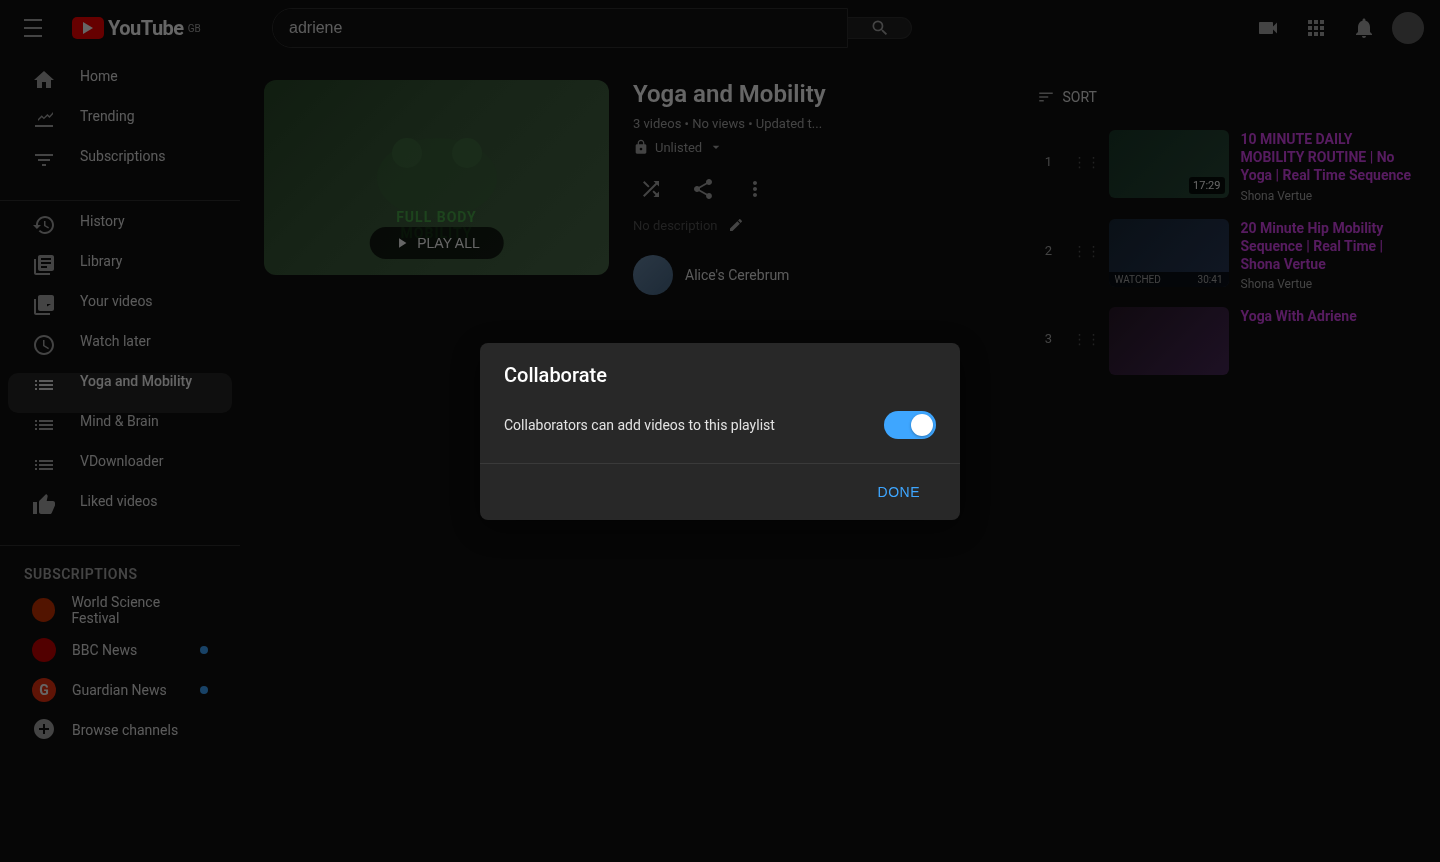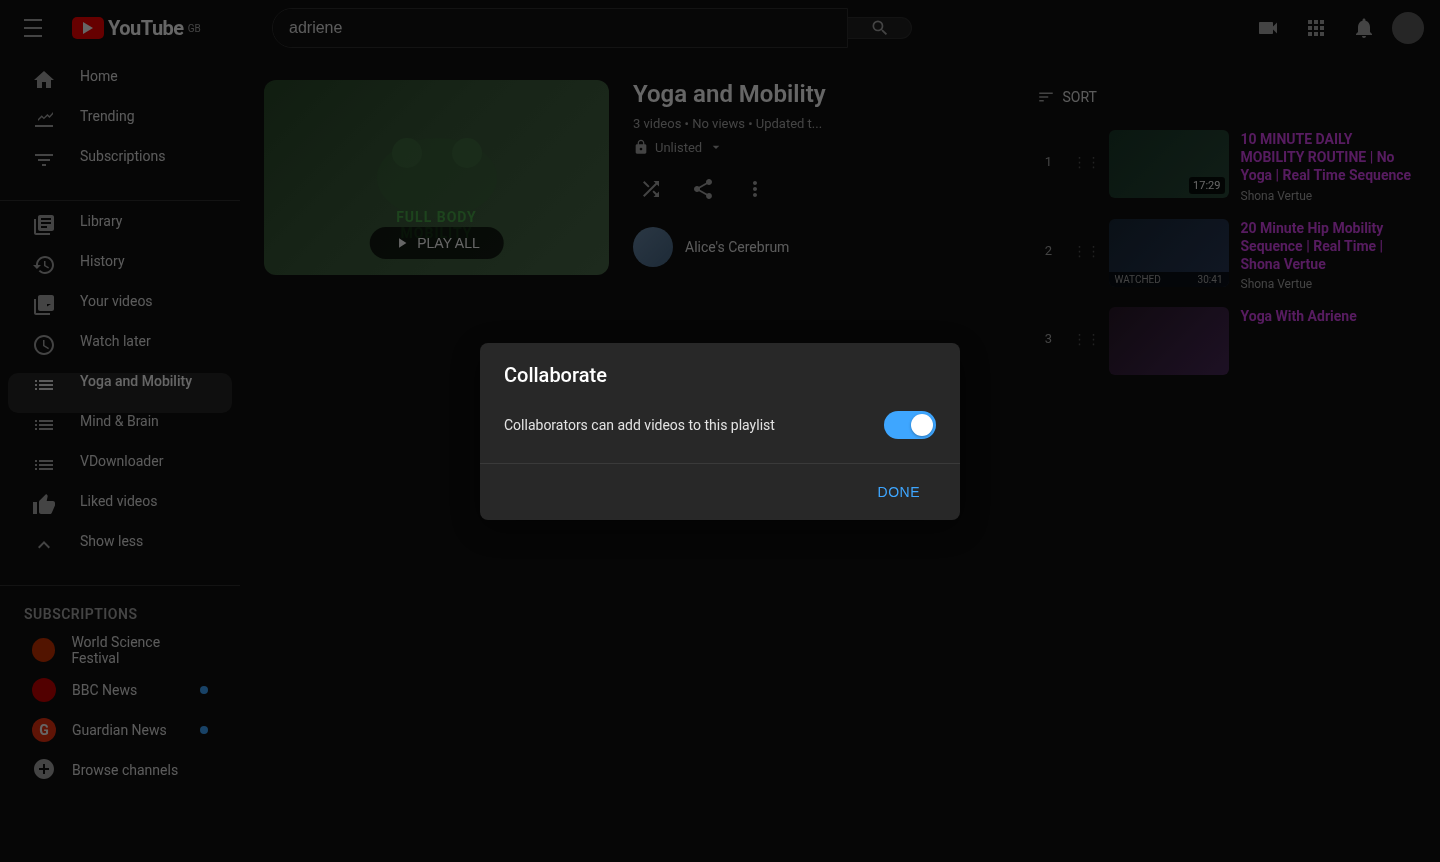--- a/index.html
+++ b/index.html
@@ -542,32 +542,32 @@
       <svg width="24" height="24" viewBox="0 0 24 24" fill="#aaa">
           <path d="M10 18h4v-2h-4v2zM3 6v2h18V6H3zm3 7h12v-2H6v2z"></path>
         </svg>
     </span>
     <span class="si-label">Subscriptions</span>
   </div>
   <div class="sidebar-divider"></div>
   <div class="sidebar-item">
     <span class="si-icon">
       <svg width="24" height="24" viewBox="0 0 24 24" fill="#aaa">
+          <path d="M13 3c-4.97 0-9 4.03-9 9H1l3.89 3.89.07.14L9 12H6c0-3.87 3.13-7 7-7s7 3.13 7 7-3.13 7-7 7c-1.93 0-3.68-.79-4.94-2.06l-1.42 1.42C8.27 19.99 10.51 21 13 21c4.97 0 9-4.03 9-9s-4.03-9-9-9zm-1 5v5l4.28 2.54.72-1.21-3.5-2.08V8H12z"></path>
+        </svg>
+    </span>
+    <span class="si-label">History</span>
+  </div>
+  <div class="sidebar-item">
+    <span class="si-icon">
+      <svg width="24" height="24" viewBox="0 0 24 24" fill="#aaa">
           <path d="M4 6H2v14c0 1.1.9 2 2 2h14v-2H4V6zm16-4H8c-1.1 0-2 .9-2 2v12c0 1.1.9 2 2 2h12c1.1 0 2-.9 2-2V4c0-1.1-.9-2-2-2zm-1 9H9V9h10v2zm-4 4H9v-2h6v2zm4-8H9V5h10v2z"></path>
         </svg>
     </span>
     <span class="si-label">Library</span>
-  </div>
-  <div class="sidebar-item">
-    <span class="si-icon">
-      <svg width="24" height="24" viewBox="0 0 24 24" fill="#aaa">
-          <path d="M13 3c-4.97 0-9 4.03-9 9H1l3.89 3.89.07.14L9 12H6c0-3.87 3.13-7 7-7s7 3.13 7 7-3.13 7-7 7c-1.93 0-3.68-.79-4.94-2.06l-1.42 1.42C8.27 19.99 10.51 21 13 21c4.97 0 9-4.03 9-9s-4.03-9-9-9zm-1 5v5l4.28 2.54.72-1.21-3.5-2.08V8H12z"></path>
-        </svg>
-    </span>
-    <span class="si-label">History</span>
   </div>
   <div class="sidebar-item">
     <span class="si-icon">
       <svg width="24" height="24" viewBox="0 0 24 24" fill="#aaa">
           <path d="M4 6H2v14c0 1.1.9 2 2 2h14v-2H4V6zm16-4H8c-1.1 0-2 .9-2 2v12c0 1.1.9 2 2 2h12c1.1 0 2-.9 2-2V4c0-1.1-.9-2-2-2zm-1 9l-4 2.5V11h4v2.5z"></path>
         </svg>
     </span>
     <span class="si-label">Your videos</span>
   </div>
   <div class="sidebar-item">
@@ -602,28 +602,20 @@
     </span>
     <span class="si-label">VDownloader</span>
   </div>
   <div class="sidebar-item">
     <span class="si-icon">
       <svg width="24" height="24" viewBox="0 0 24 24" fill="#aaa">
           <path d="M1 21h4V9H1v12zm22-11c0-1.1-.9-2-2-2h-6.31l.95-4.57.03-.32c0-.41-.17-.79-.44-1.06L14.17 1 7.59 7.59C7.22 7.95 7 8.45 7 9v10c0 1.1.9 2 2 2h9c.83 0 1.54-.5 1.84-1.22l3.02-7.05c.09-.23.14-.47.14-.73v-2z"></path>
         </svg>
     </span>
     <span class="si-label">Liked videos</span>
-  </div>
-  <div class="sidebar-item">
-    <span class="si-icon">
-      <svg width="24" height="24" viewBox="0 0 24 24" fill="#aaa">
-          <path d="M12 8l-6 6 1.41 1.41L12 10.83l4.59 4.58L18 14z"></path>
-        </svg>
-    </span>
-    <span class="si-label">Show less</span>
   </div>
 
   <div class="sidebar-divider"></div>
   <div class="sidebar-section-label">SUBSCRIPTIONS</div>
 
   <div class="sub-item">
     <div class="sub-avatar sub-wsf"></div>
     <span class="sub-label">World Science Festival</span>
   </div>
   <div class="sub-item">
@@ -689,20 +681,28 @@
           <svg width="24" height="24" viewBox="0 0 24 24" fill="#aaa">
               <path d="M18 16.08c-.76 0-1.44.3-1.96.77L8.91 12.7c.05-.23.09-.46.09-.7s-.04-.47-.09-.7l7.05-4.11c.54.5 1.25.81 2.04.81 1.66 0 3-1.34 3-3s-1.34-3-3-3-3 1.34-3 3c0 .24.04.47.09.7L8.04 9.81C7.5 9.31 6.79 9 6 9c-1.66 0-3 1.34-3 3s1.34 3 3 3c.79 0 1.5-.31 2.04-.81l7.12 4.16c-.05.21-.08.43-.08.65 0 1.61 1.31 2.92 2.92 2.92 1.61 0 2.92-1.31 2.92-2.92s-1.31-2.92-2.92-2.92z"></path>
             </svg>
         </button>
         <button class="action-icon-btn">
           <svg width="24" height="24" viewBox="0 0 24 24" fill="#aaa">
               <path d="M12 8c1.1 0 2-.9 2-2s-.9-2-2-2-2 .9-2 2 .9 2 2 2zm0 2c-1.1 0-2 .9-2 2s.9 2 2 2 2-.9 2-2-.9-2-2-2zm0 6c-1.1 0-2 .9-2 2s.9 2 2 2 2-.9 2-2-.9-2-2-2z"></path>
             </svg>
         </button>
       </div>
+      <div class="no-desc">
+        <span>No description</span>
+        <button class="action-icon-btn" style="width:20px;height:20px;color:#aaa;">
+          <svg width="16" height="16" viewBox="0 0 24 24" fill="#aaa">
+              <path d="M3 17.25V21h3.75L17.81 9.94l-3.75-3.75L3 17.25zM20.71 7.04c.39-.39.39-1.02 0-1.41l-2.34-2.34c-.39-.39-1.02-.39-1.41 0l-1.83 1.83 3.75 3.75 1.83-1.83z"></path>
+            </svg>
+        </button>
+      </div>
       <div class="owner-row">
         <div class="owner-avatar" style="background: linear-gradient(135deg, #6a8aaa, #4a6a8a);"></div>
         <span class="owner-name">Alice's Cerebrum</span>
       </div>
     </div>
 
     <div class="video-list">
       <div class="sort-bar">
         <svg width="18" height="18" viewBox="0 0 24 24" fill="#aaa">
             <path d="M3 18h6v-2H3v2zM3 6v2h18V6H3zm0 7h12v-2H3v2z"></path>

